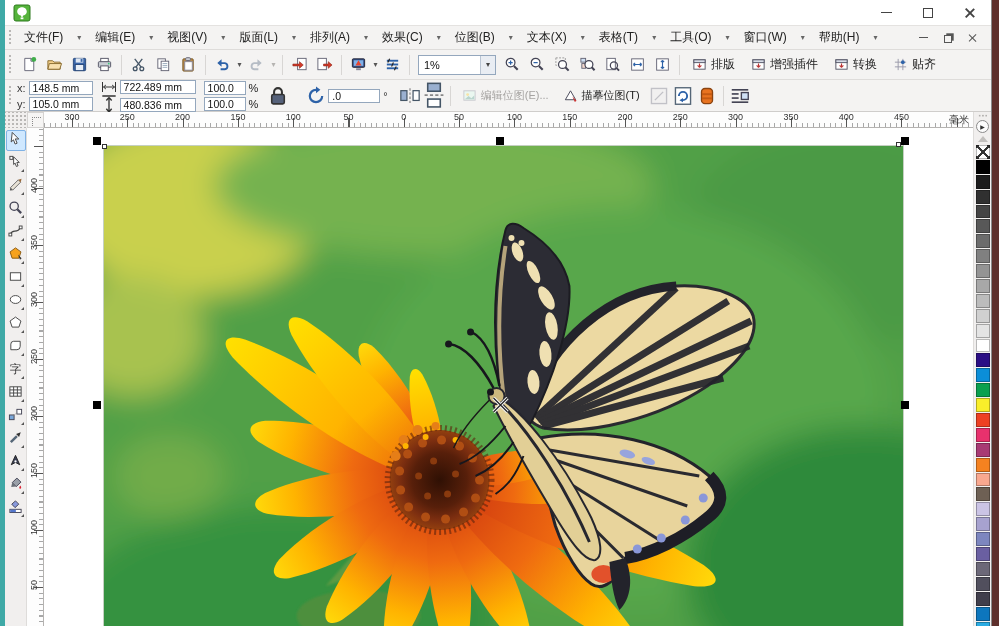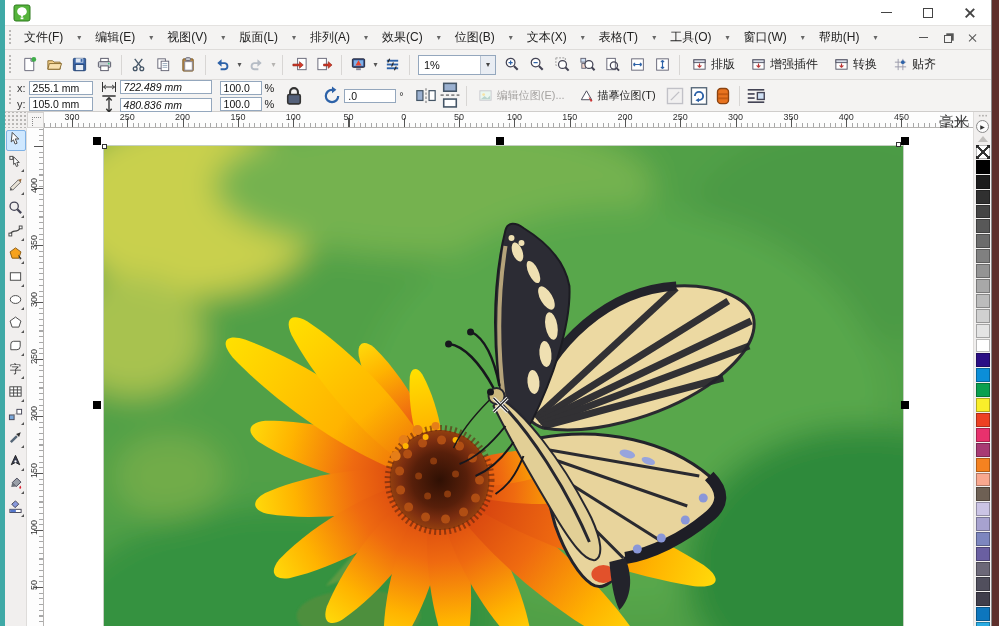--- a/index.html
+++ b/index.html
@@ -47,42 +47,42 @@
   #zoom-combo .zc-val{flex:1;font-size:11px;padding-left:5px;color:#111;}
   #zoom-combo .zc-arrow{width:15px;height:100%;background:#e9edf3;border-left:1px solid #b9c4d2;font-size:8px;color:#444;display:flex;align-items:center;justify-content:center;}
   .plugin-btn{display:flex;align-items:center;gap:4px;height:24px;padding:0 7px;font-size:12px;color:#222;border:1px solid transparent;border-radius:2px;cursor:default;}
   .plugin-btn svg{width:15px;height:15px;}
 
   
   #propbar{position:absolute;left:0;top:80px;right:0;height:32px;background:#f4f3f2;display:flex;align-items:center;border-bottom:1px solid #cfcdcb;font-size:11px;color:#222;}
   .pair{display:grid;grid-template-columns:auto auto;column-gap:3px;row-gap:2px;align-items:center;margin-right:8px;}
   .pb-label{text-align:right;color:#333;}
   .pb-field{width:64px;height:14px;background:#fff;border:1px solid #94a7bd;font-size:10.5px;padding:0 3px;display:flex;align-items:center;color:#111;}
-  .pb-field.wide{width:92px;font-style:italic;}
+  .pb-field.wide{width:76px;}
   .pb-field.small{width:42px;}
   .pb-icon{width:16px;height:16px;display:inline-flex;align-items:center;justify-content:center;}
   .pb-btn{display:flex;align-items:center;gap:4px;height:24px;padding:0 6px;border:1px solid transparent;border-radius:2px;cursor:default;}
   .pb-btn.disabled{color:#a5a3a1;}
   .pb-btn.disabled svg{opacity:.4;}
   .pb-iconbtn{width:24px;height:24px;display:flex;align-items:center;justify-content:center;border:1px solid transparent;border-radius:2px;cursor:default;}
   .pb-iconbtn.disabled svg{opacity:.4;}
   .deg{margin-left:3px;color:#333;}
 
   
   #rulerrow{position:absolute;left:0;top:112px;right:18px;height:16px;display:flex;}
   #ruler-grip{width:22px;height:100%;background:#f1efee;background-image:radial-gradient(circle,#b9b7b5 0.9px,transparent 1.1px);background-size:4px 4px;background-position:2px 2px;}
   #ruler-corner{width:17px;height:100%;background:#f6f5f4;border:1px solid #d5d3d1;position:relative;}
   #ruler-corner::before{content:"";position:absolute;left:4px;top:4px;width:8px;height:8px;border-left:1px dotted #888;border-top:1px dotted #888;}
   #hruler{flex:1;position:relative;background:#fdfdfd;border-bottom:1px solid #b5b3b1;
     background-image:
       repeating-linear-gradient(90deg,#555 0 1px,transparent 1px 55.3px),
       repeating-linear-gradient(90deg,#a8a8a8 0 1px,transparent 1px 5.53px);
     background-size:100% 9px,100% 4px;background-position:28px 100%,28px 100%;background-repeat:repeat-x;}
   .hlab{position:absolute;top:0;transform:translateX(-50%);font-size:9px;color:#333;}
-  #hruler-unit{position:absolute;right:4px;top:1px;font-size:15px;color:#333;font-family:Liberation Serif, serif;}
+  #hruler-unit{position:absolute;right:4px;top:1px;font-size:10px;color:#333;font-family:Liberation Serif, serif;}
 
   
   #main{position:absolute;left:0;top:128px;right:0;bottom:0;}
   #toolbox{position:absolute;left:0;top:0;width:22px;bottom:0;background:#f1efee;border-right:1px solid #dedcda;display:flex;flex-direction:column;align-items:center;padding-top:2px;}
   .tool{position:relative;width:20px;height:21px;display:flex;align-items:center;justify-content:center;border:1px solid transparent;border-radius:2px;margin-bottom:2px;cursor:default;}
   .tool svg{width:15px;height:15px;}
   .tool.selected{background:#cfe8ff;border-color:#7fb2e5;}
   .tool::after{content:"";position:absolute;right:1px;bottom:1px;border-left:3px solid transparent;border-bottom:3px solid #555;}
   .tool.nofly::after{display:none;}
 
@@ -371,21 +371,21 @@
           <circle cx="10.5" cy="5.5" r="2" fill="#2d62a8"></circle>
         </svg>
       <span>贴齐</span>
     </span>
   </div>
 
   <div id="propbar">
     <span class="grip"></span>
     <div class="pair">
       <span class="pb-label">x:</span>
-      <span class="pb-field">255.1 mm</span>
+      <span class="pb-field">148.5 mm</span>
       <span class="pb-label">y:</span>
       <span class="pb-field">105.0 mm</span>
     </div>
     <div class="pair">
       <span class="pb-icon">
           <svg viewBox="0 0 16 12">
             <path d="M1.5 1 v10 M14.5 1 v10 M2.5 6 h11 M2.5 6 l2.4 -2 M2.5 6 l2.4 2 M13.5 6 l-2.4 -2 M13.5 6 l-2.4 2" stroke="#333" fill="none"></path>
           </svg>
         </span>
       <span class="pb-field wide">722.489 mm</span>

